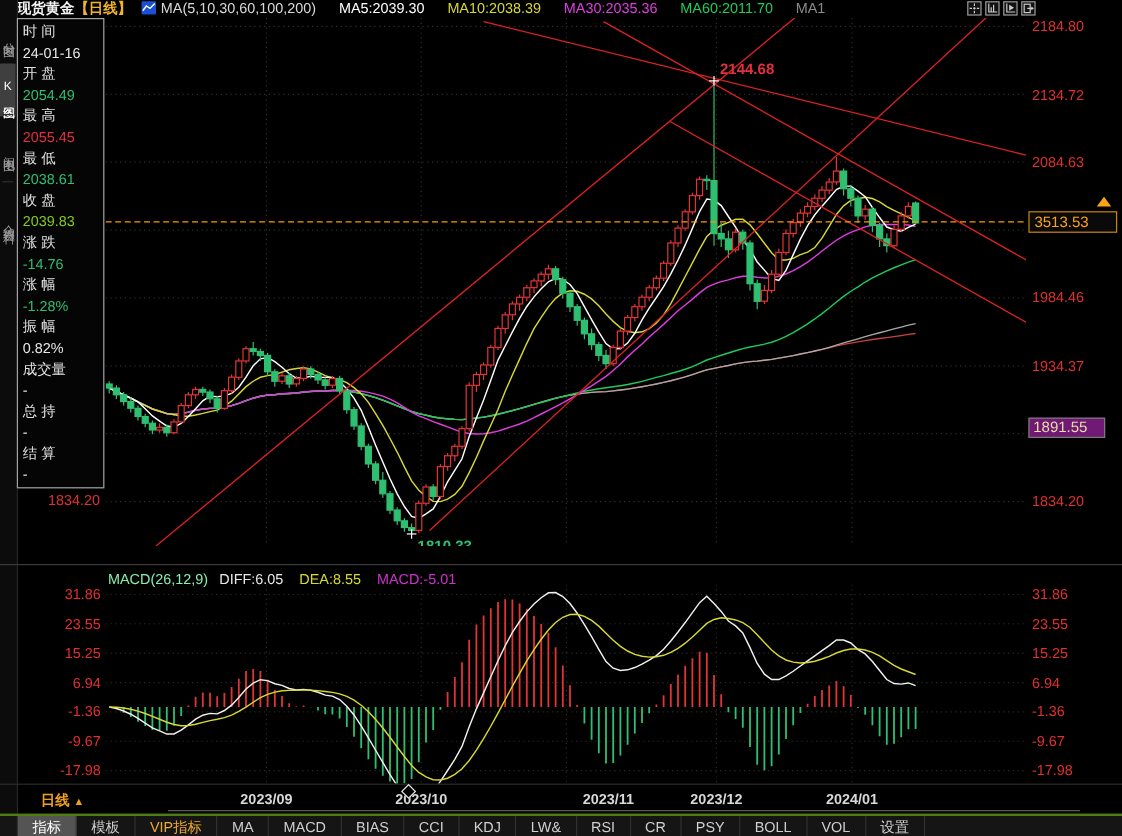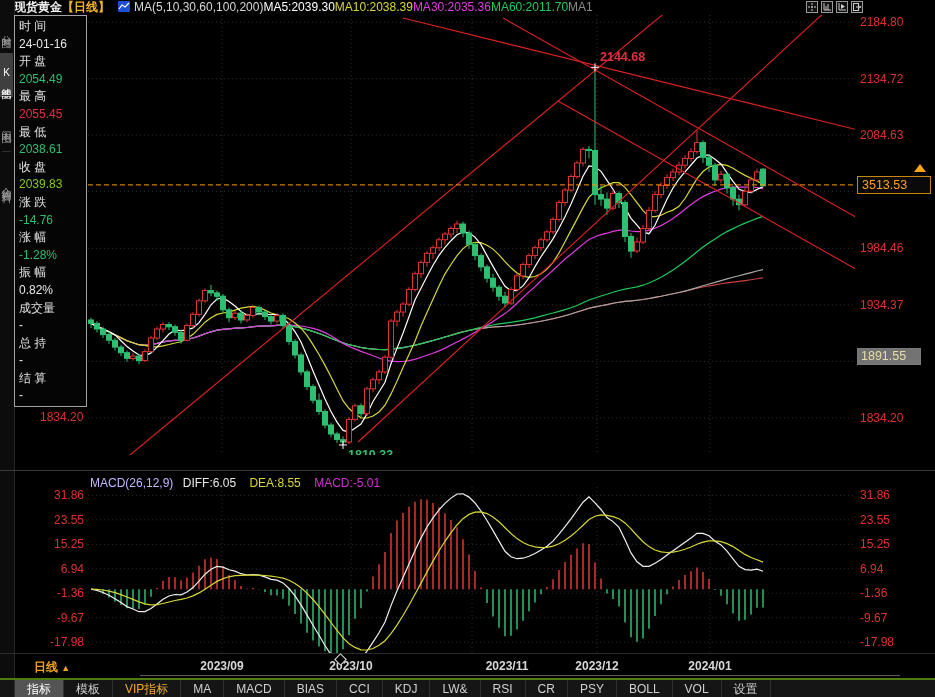--- a/index.html
+++ b/index.html
@@ -4,40 +4,40 @@
 <style>
   html,body{margin:0;padding:0;background:#000;}
   body{position:relative;width:935px;height:697px;overflow:hidden;
        font-family:"Liberation Sans",sans-serif;color:#ccc;-webkit-font-smoothing:none;}
   .abs{position:absolute;}
   
   #topbar{left:14px;top:0;width:921px;height:14px;font-size:12px;line-height:14px;white-space:nowrap;}
   #topbar .sym{color:#f2f2f2;font-weight:bold;}
   #topbar .per{color:#f0b429;font-weight:bold;}
   #topbar .maset{color:#d8d8d8;margin-left:4px;}
-  #topbar .mav{margin-left:0;}
+  #topbar .mav{margin-left:19px;}
   .chart-ico{display:inline-block;width:12px;height:11px;background:#1a4fd6;vertical-align:-1px;margin-left:8px;border-radius:1px;}
   #tr-icons{right:72px;top:1px;height:12px;display:flex;gap:3px;}
   .mini-ico{width:12px;height:12px;border:1px solid #9a9a9a;background:#111;box-sizing:border-box;display:flex;align-items:center;justify-content:center;}
   
   #vtabs{left:0;top:0;width:14px;height:697px;background:#0c0c0c;border-right:1px solid #262626;}
   .vtab{position:absolute;left:0;width:13px;writing-mode:vertical-rl;text-orientation:upright;
         font-size:10px;letter-spacing:2px;color:#9a9a9a;text-align:center;padding:2px 0;cursor:pointer;}
   .vtab.active{background:#3f3f3f;color:#fff;}
   .vdiv{position:absolute;left:2px;width:9px;height:1px;background:#2e2e2e;}
   
   #infopanel{left:14px;top:15px;width:73px;height:392px;background:#050505;border:1px solid #a3a3a3;
              box-sizing:border-box;font-size:12px;line-height:17.6px;padding:2px 0 0 4px;overflow:hidden;}
   #infopanel .lab{color:#e0e0e0;letter-spacing:0;}
   
   .pricelab{position:absolute;font-size:12px;color:#e03030;}
   .right-col{left:856px;top:0;width:79px;height:697px;}
   #pricebox{position:absolute;left:1px;width:74px;height:18px;border:1px solid #c8860a;background:#0a0a0a;
             color:#ffa418;font-size:12.5px;line-height:16px;padding-left:4px;box-sizing:border-box;}
-  #settlebox{position:absolute;left:1px;width:64px;height:17px;border:1px solid #7a7a7a;background:#737373;
+  #settlebox{position:absolute;left:1px;width:64px;height:17px;border:1px solid #7a7a7a;background:#701a75;
             color:#e6dda4;font-size:12.5px;line-height:15px;padding-left:3px;box-sizing:border-box;}
   #uparrow{position:absolute;width:0;height:0;border-left:6px solid transparent;border-right:6px solid transparent;
            border-bottom:8px solid #ffa418;}
   
   #macdhead{left:90px;top:476px;font-size:12px;white-space:nowrap;}
   
   .hline{position:absolute;height:1px;background:#3a3a3a;}
   
   #daterow{left:14px;top:654px;width:921px;height:22px;font-size:12px;}
   #period{position:absolute;left:20px;top:5px;color:#f0a020;font-weight:bold;}
@@ -399,21 +399,21 @@
     <div class="pricelab" style="left: 4px; top: 297.861px;">1934.37</div>
     <div class="pricelab" style="left: 4px; top: 411.003px;">1834.20</div>
     <div id="pricebox" style="top: 175.942px;">3513.53</div>
     <div id="uparrow" style="top: 163.942px; left: 58px;"></div>
     <div id="settlebox" style="top: 348.226px;">1891.55</div>
   </div>
 
 <div class="hline" style="left:0;top:470px;width:935px;"></div>
 
 <div id="macdhead" class="abs">
-  <span style="color:#c4b5fd;text-align:right;">MACD(26,12,9)</span>
+  <span style="color:#86efac;text-align:right;">MACD(26,12,9)</span>
   <span style="color:#e8e8e8;margin-left:6px;">DIFF:6.05</span>
   <span style="color:#d8d832;margin-left:10px;">DEA:8.55</span>
   <span style="color:#d030d0;margin-left:10px;">MACD:-5.01</span>
 </div>
 
 <svg id="macdchart" style="left:88px;top:487px;" width="767" height="166">
     <clipPath id="mcclip">
       <rect x="0" y="0" width="767" height="166"></rect>
     </clipPath>
     <g clip-path="url(#mcclip)">

